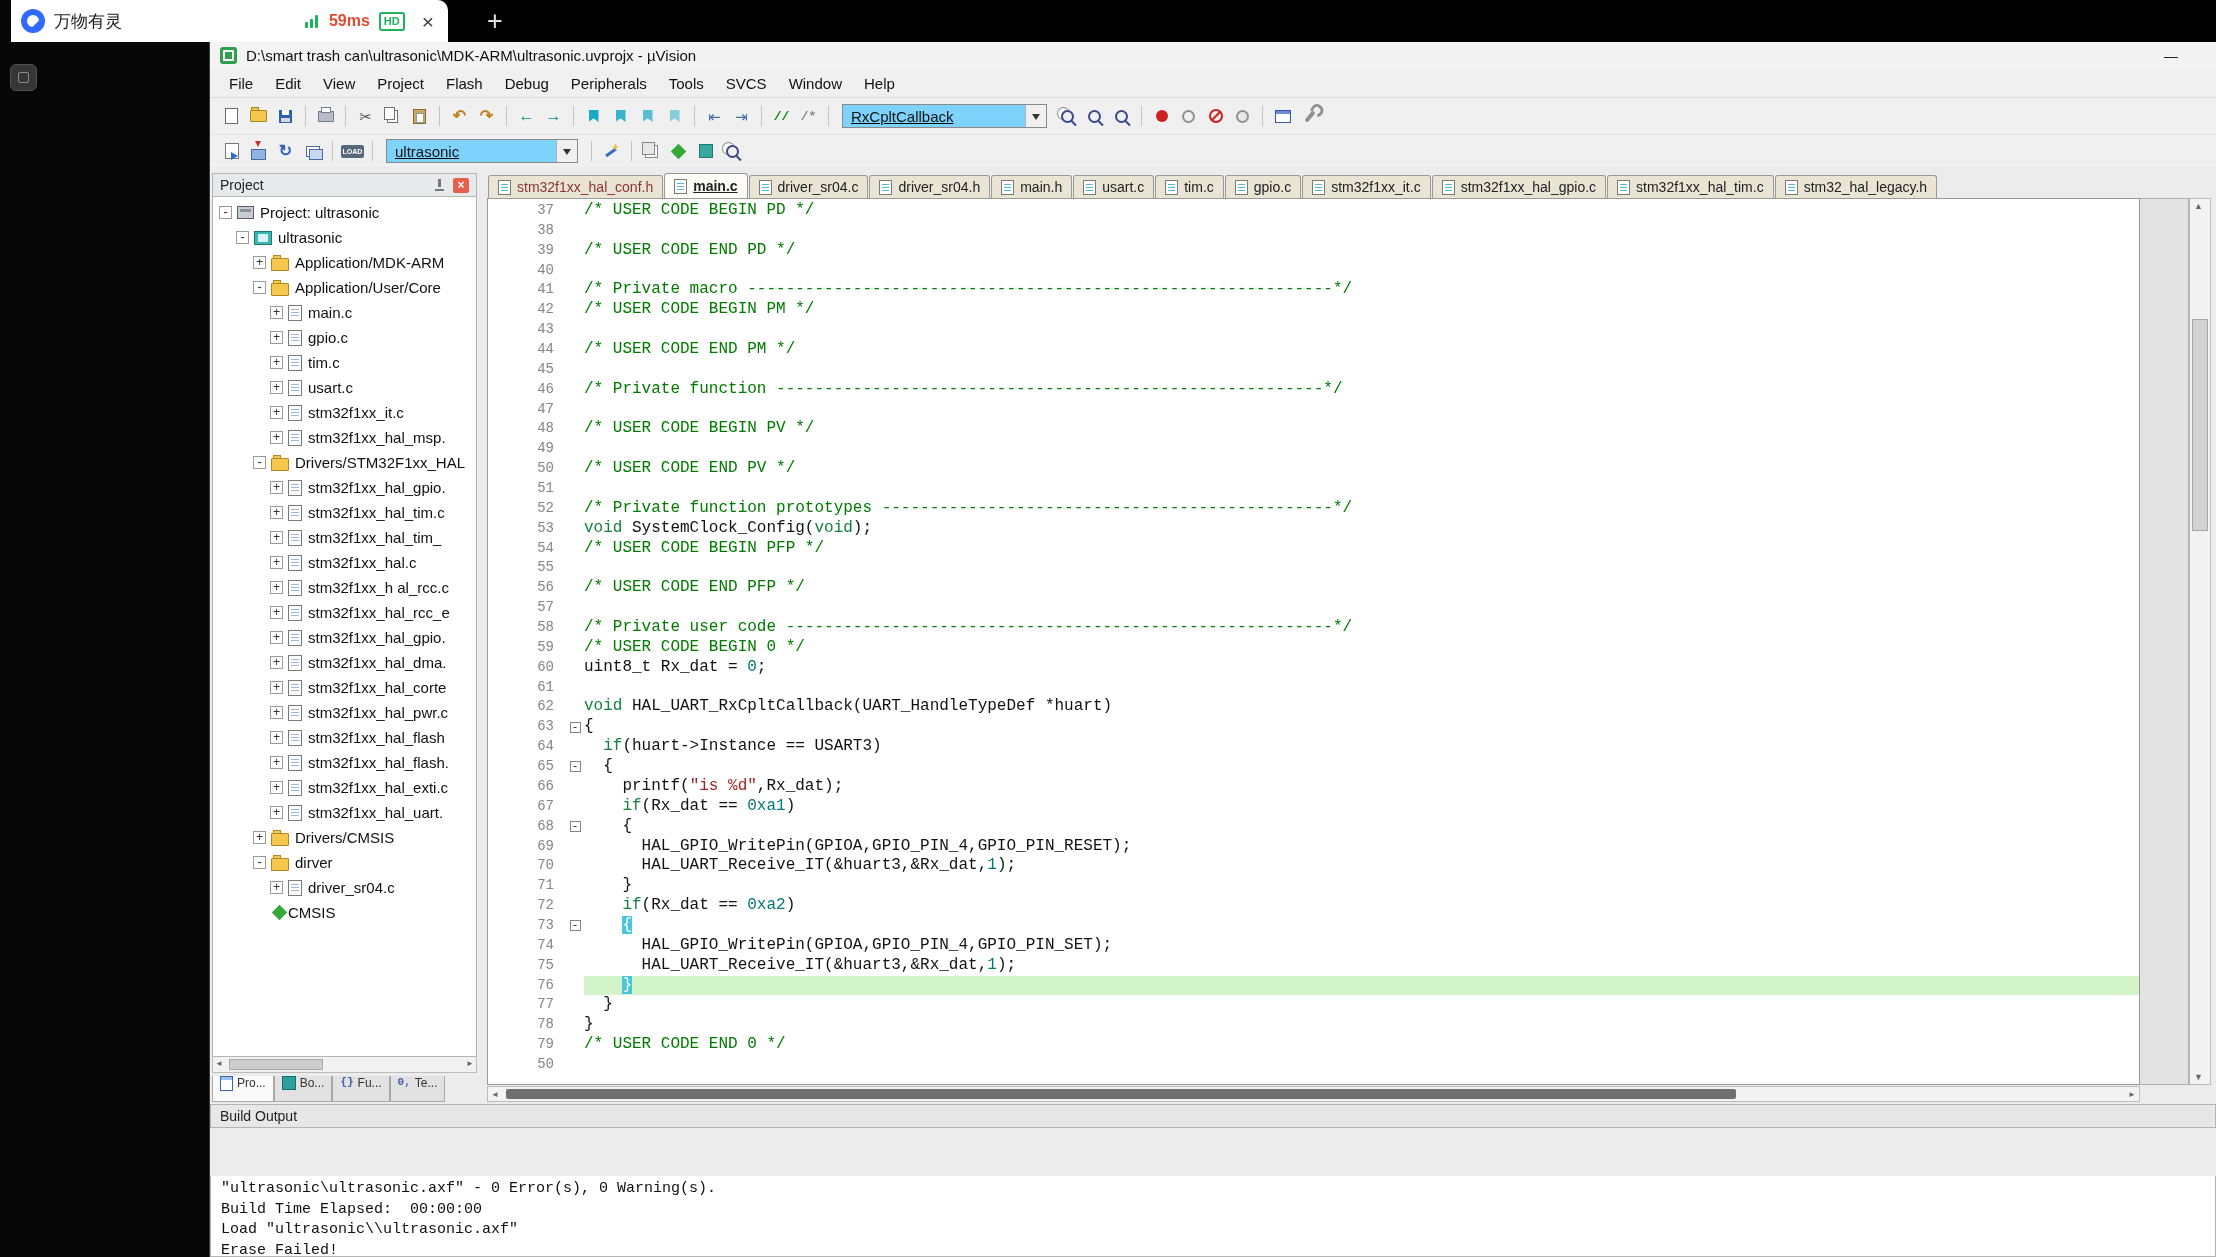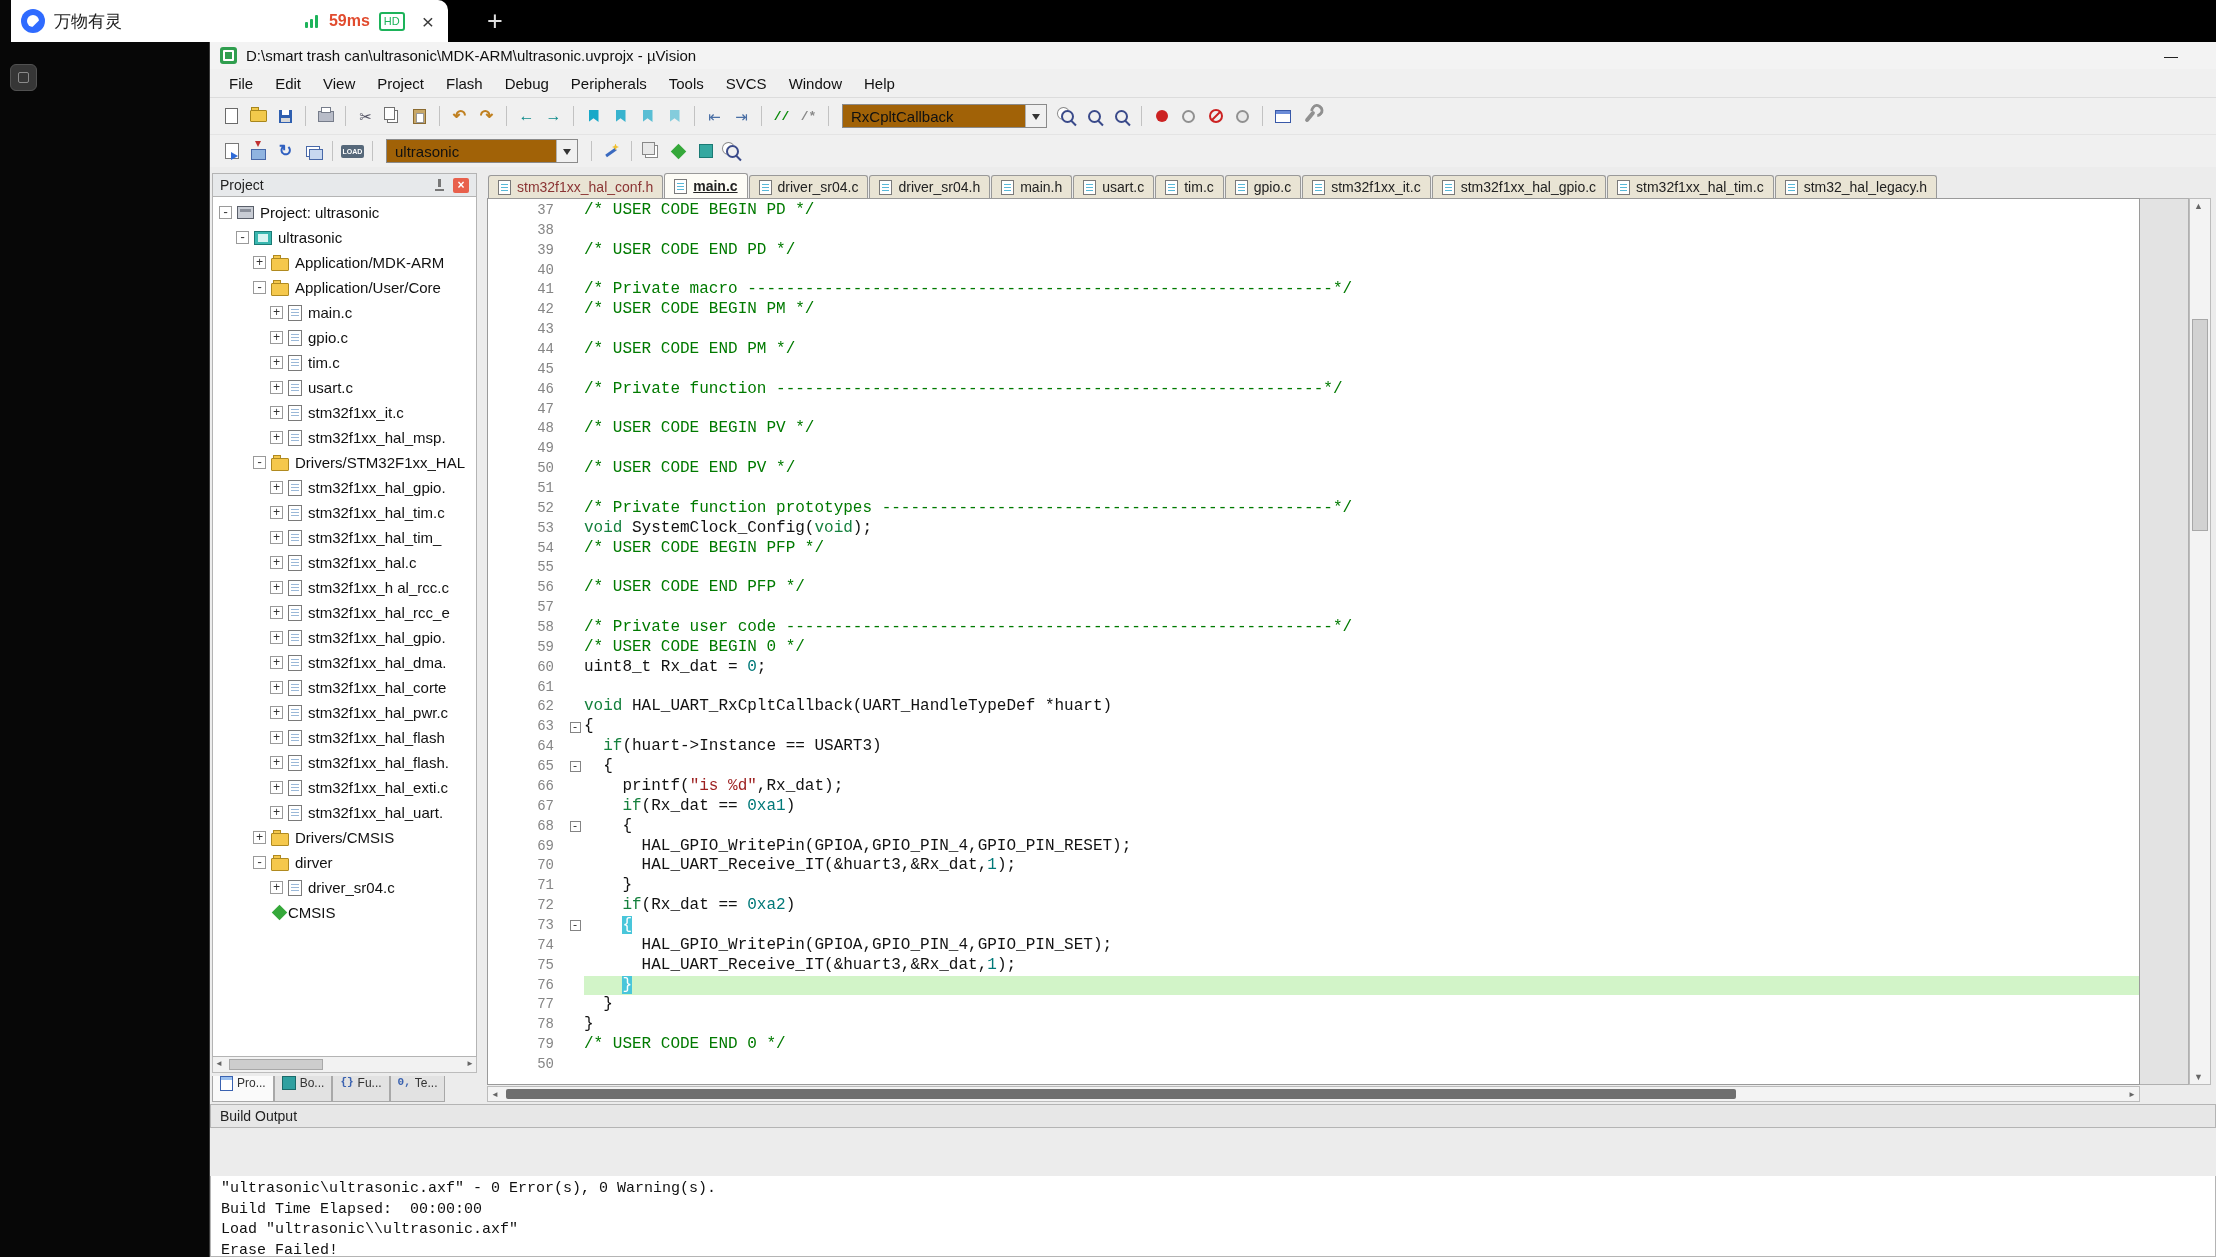--- a/index.html
+++ b/index.html
@@ -12,21 +12,21 @@
         border-radius:0 10px 0 0;display:flex;align-items:center;padding:0 10px;box-sizing:border-box;}
   .logo{width:24px;height:24px;border-radius:50%;background:#2f6bff;position:relative;flex:none;}
   .logo::after{content:"";position:absolute;left:6px;top:6px;width:12px;height:12px;border-radius:50%;
         background:#fff;clip-path:polygon(0 0,100% 0,100% 45%,45% 100%,0 100%);}
   .rtab-title{font-size:17px;color:#1c1c1c;margin-left:9px;white-space:nowrap;}
   .metrics{margin-left:auto;display:flex;align-items:center;gap:9px;padding-right:4px;}
   .sig{display:flex;align-items:flex-end;height:13px;}
   .sig i{display:block;width:3px;background:#1db35a;margin-right:2px;border-radius:1px;}
   .sig i:nth-child(1){height:6px;} .sig i:nth-child(2){height:9px;} .sig i:nth-child(3){height:13px;}
   .lat{color:#e14b2e;font-size:16px;font-weight:bold;}
-  .hd{border:2px solid #1db35a;color:#1db35a;font-size:11px;font-weight:normal;padding:0 3px;
+  .hd{border:2px solid #1db35a;color:#1db35a;font-size:11px;font-weight:bold;padding:0 3px;
       border-radius:3px;height:15px;line-height:15px;}
   .tclose{color:#3a3a3a;font-size:21px;line-height:1;margin-left:8px;}
   .newtab{position:absolute;left:462px;top:0;width:44px;height:42px;color:#e0e0e0;font-size:27px;
       display:flex;align-items:center;justify-content:center;}
   .float-ico{position:absolute;left:10px;top:64px;width:25px;height:25px;background:#3c3c3c;
       border:1px solid #5a5a5a;border-radius:6px;opacity:.9;}
   .float-ico::after{content:"";position:absolute;inset:7px;border:1px solid #9a9a9a;border-radius:2px;}
 
   
   .uvwin{position:absolute;left:209px;top:42px;width:2007px;height:1215px;background:#ececec;
@@ -95,22 +95,22 @@
   .g-batch-build{width:12px;height:9px;background:#c8d8f0;border:1px solid #4868a8;box-shadow:-3px -3px 0 -1px #fff,-3px -3px 0 0 #4868a8;margin:3px -3px -3px 3px;}
   .g-load{background:#56687a;color:#fff;font-size:7px;font-weight:bold;padding:3px 2px;border-radius:2px;letter-spacing:0;}
   .g-target-options{position:relative;width:17px;height:17px;}
   .g-target-options::before{content:"";position:absolute;left:2px;top:8px;width:12px;height:3px;background:#3a6ac0;transform:rotate(-35deg);}
   .g-target-options::after{content:"";position:absolute;right:1px;top:1px;width:7px;height:7px;background:#f0c030;
       clip-path:polygon(50% 0,64% 36%,100% 50%,64% 64%,50% 100%,36% 64%,0 50%,36% 36%);}
   .g-manage-items{width:11px;height:11px;background:#e8e8e8;border:1px solid #888;box-shadow:3px 3px 0 -1px #fff,3px 3px 0 0 #888;margin:-3px 3px 3px -3px;}
   .g-manage-rte{width:11px;height:11px;background:#35a83a;transform:rotate(45deg);}
   .g-pack-installer{width:12px;height:12px;background:#35a8a0;border:1px solid #1a7a74;}
 
-  .combo{height:24px;background:#a16207;border:1px solid #8a8a8a;display:flex;align-items:center;
-      font-size:15px;margin:0 7px;box-sizing:border-box;}
+  .combo{height:24px;background:#7dd3fc;border:1px solid #8a8a8a;display:flex;align-items:center;
+      font-size:15px;margin:0 7px;box-sizing:border-box;text-decoration:underline;}
   .findcombo{width:205px;} .targetcombo{width:192px;}
   .combo-text{padding:0 8px;flex:1;white-space:nowrap;overflow:hidden;color:#111;}
   .combo-btn{width:20px;height:100%;border-left:1px solid #b0b0b0;background:#f0f0f0;
       display:flex;align-items:center;justify-content:center;}
   .combo-btn::before{content:"";border:4px solid transparent;border-top:6px solid #333;margin-top:5px;}
 
   
   .main{flex:1;display:flex;padding:6px 0 0 2px;min-height:0;}
   .projpanel{width:265px;flex:none;display:flex;flex-direction:column;min-height:0;}
   .panelhdr{height:24px;flex:none;background:#e7e9eb;border:1px solid #b4b4b4;display:flex;

